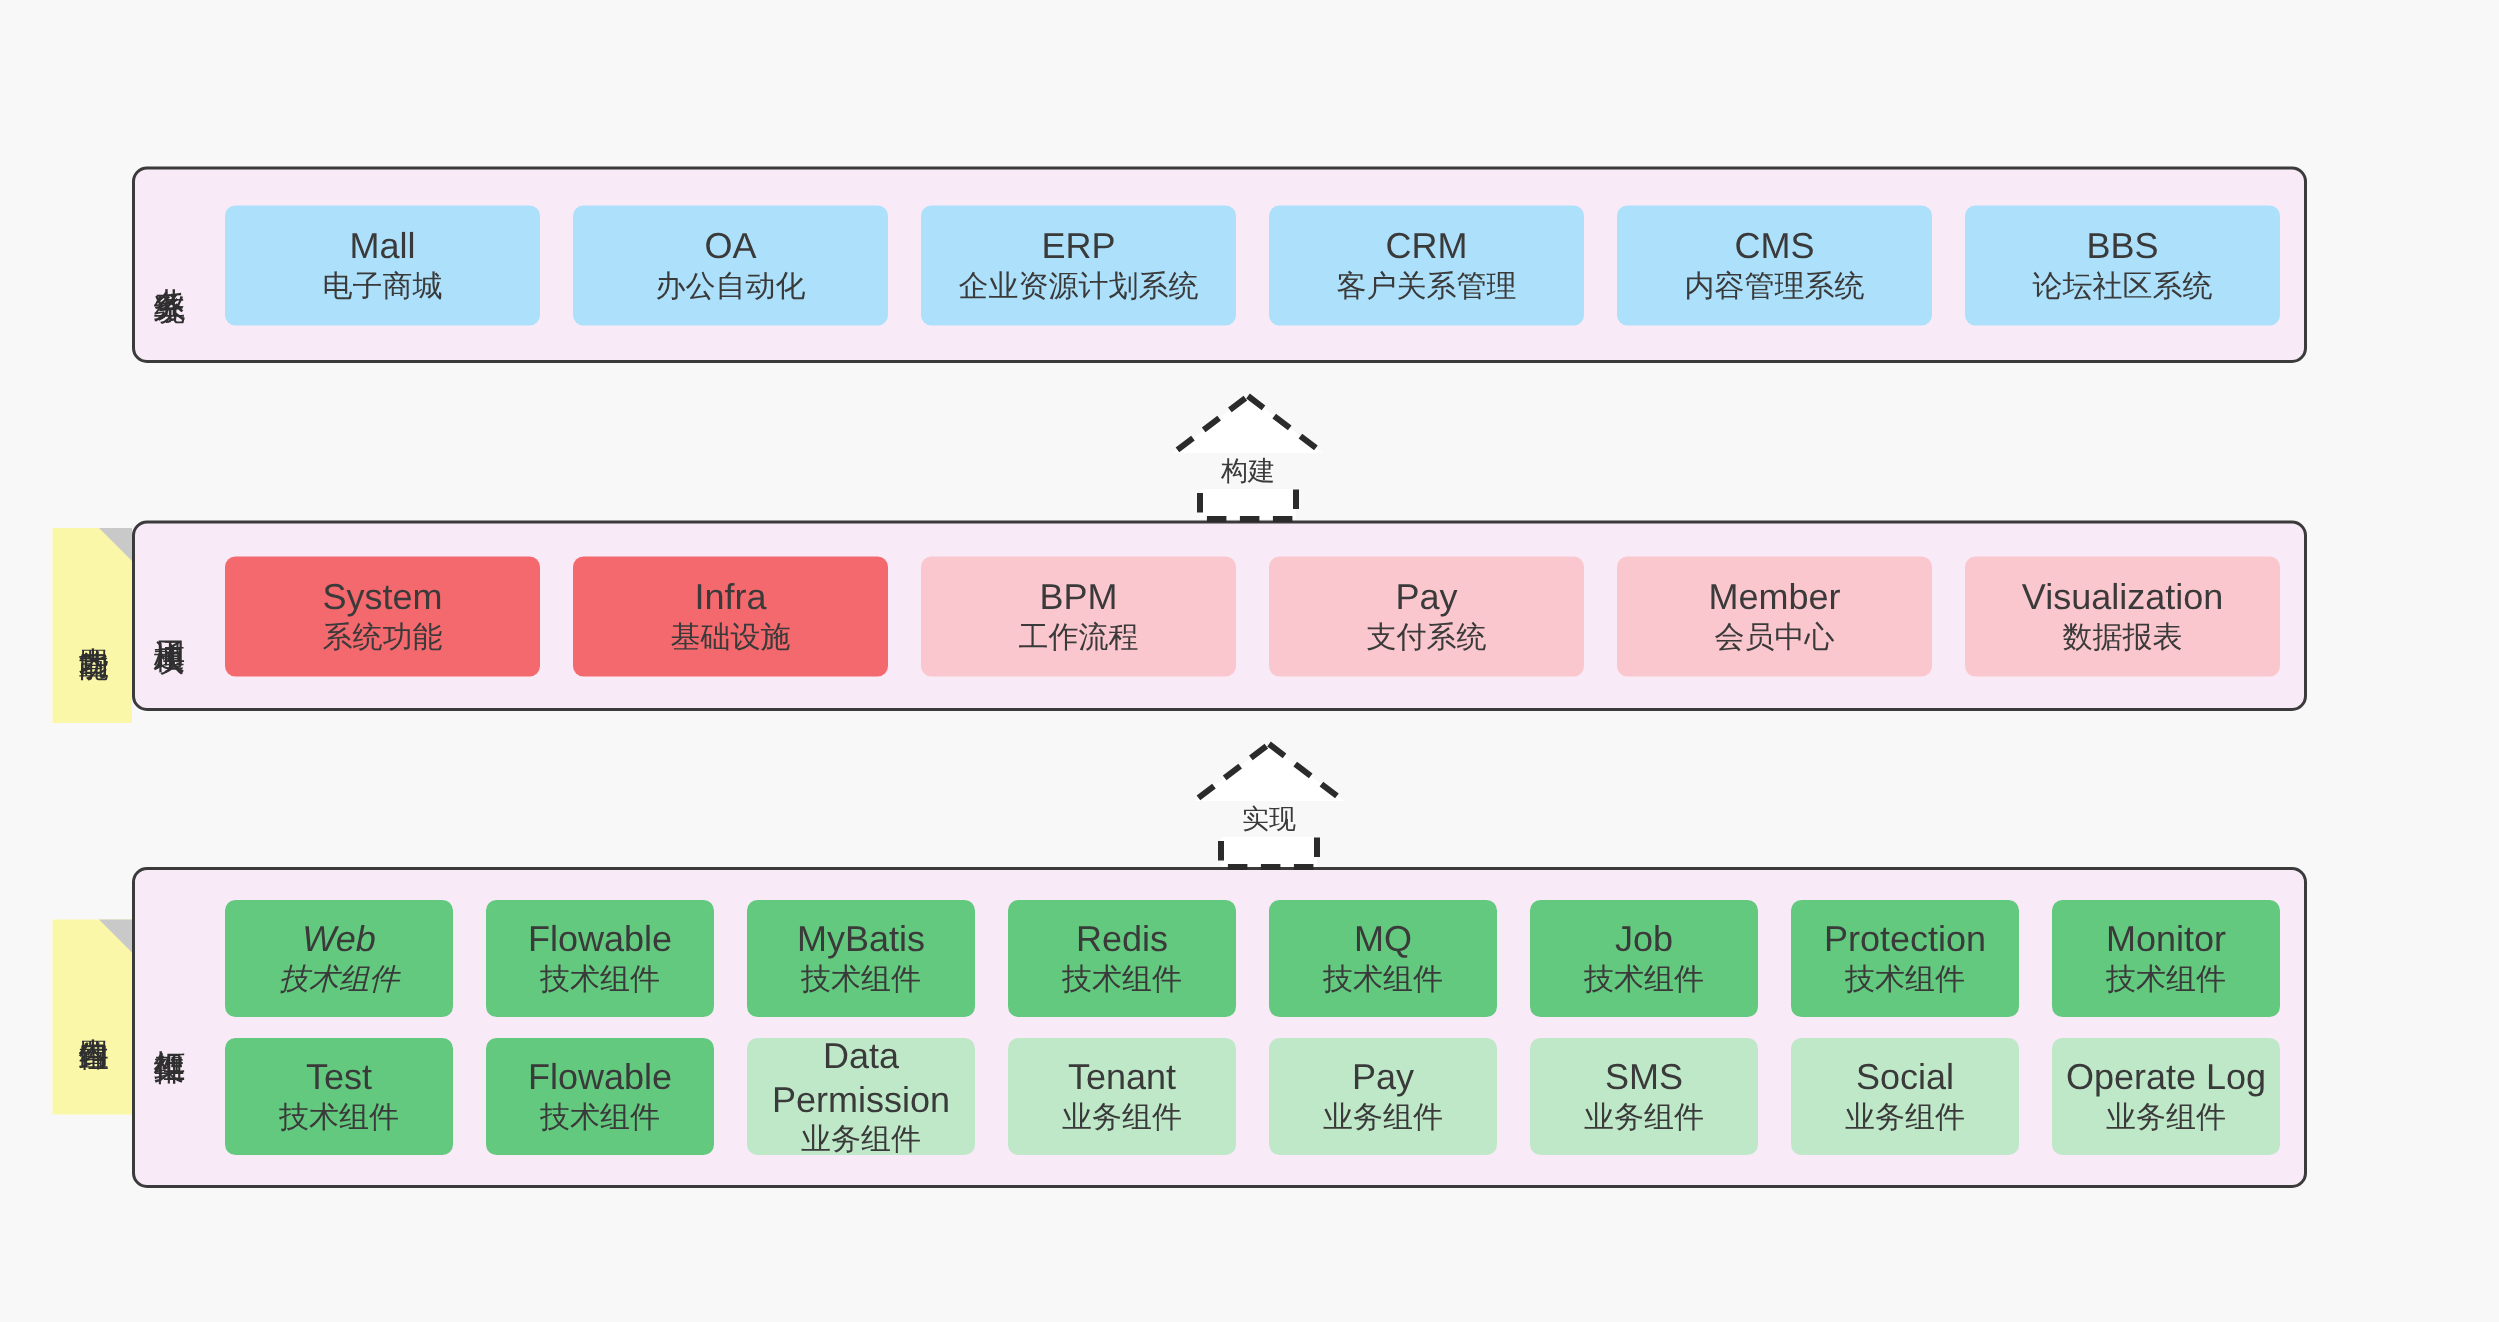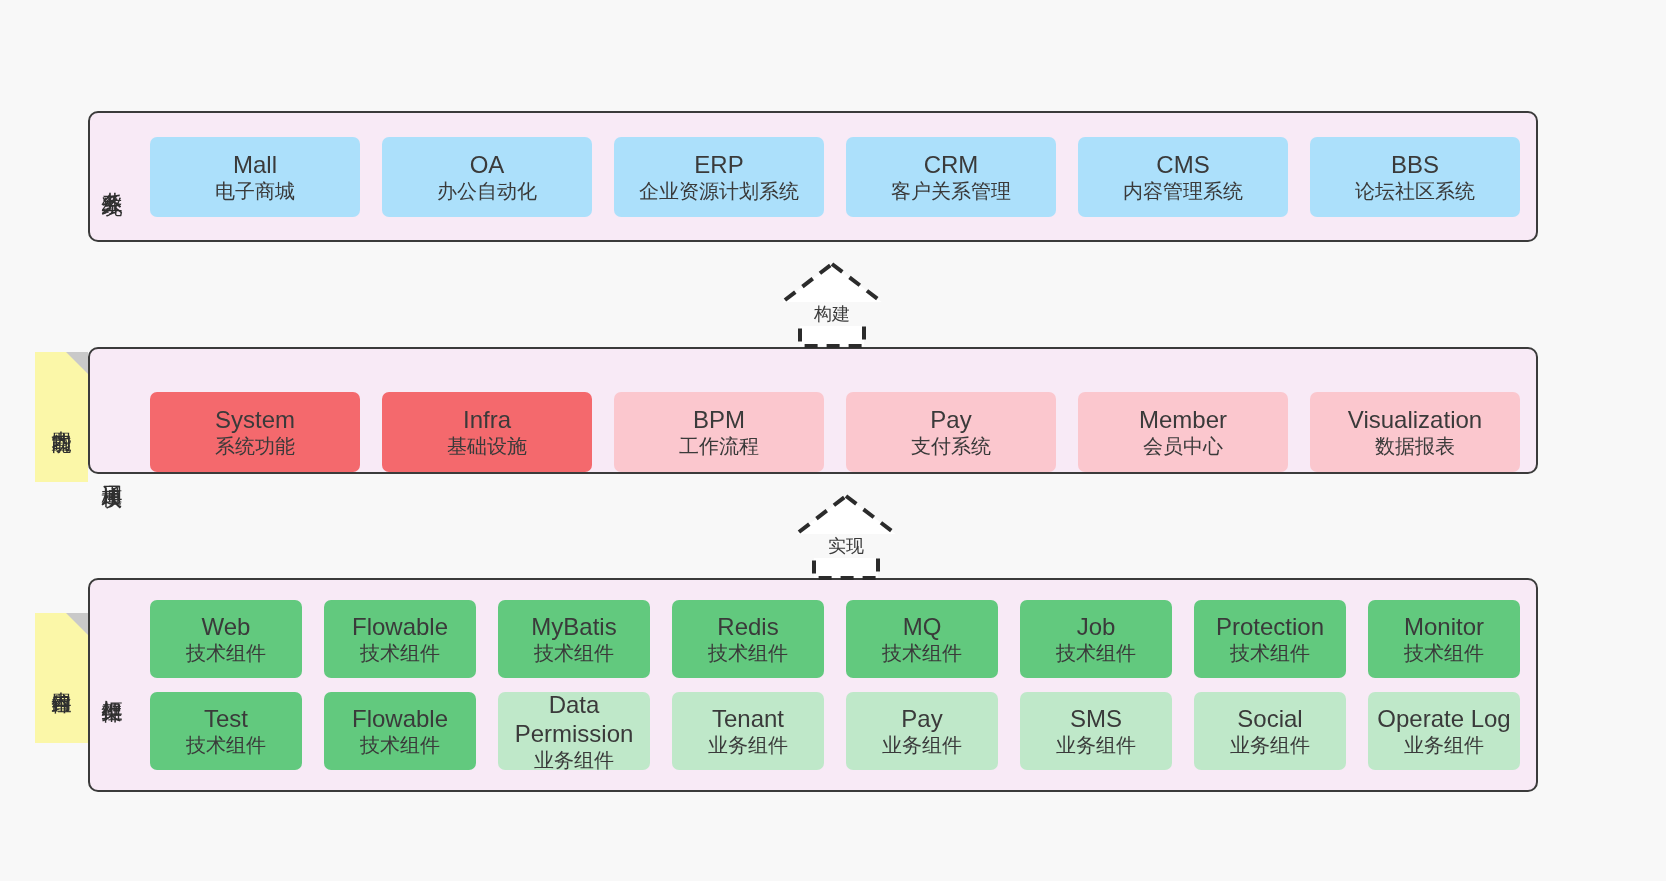--- a/index.html
+++ b/index.html
@@ -176,21 +176,21 @@
       <path d="M 80 6 L 148 58 L 112 58 L 112 88 L 48 88 L 48 58 L 12 58 Z" fill="#ffffff" stroke="#2b2b2b" stroke-width="4" stroke-dasharray="13 9" stroke-linejoin="miter"></path>
     </svg>
     <div class="alabel" style="top:44px;">构建</div>
   </div>
 
   <div class="note" id="note-common" style="left:35px; top:352px; width:53px; height:130px;">
     <span class="fold"></span>
     <span>内置功能</span>
   </div>
 
-  <div class="layer" id="layer-common" style="left:88px; top:347px; width:1450px; height:127px;align-items:flex-end;">
+  <div class="layer" id="layer-common" style="left:88px; top:347px; width:1450px; height:127px;">
     <div class="layer-title">通用模块</div>
     <div class="layer-body">
       <div class="row" id="common-row">
           <div class="card c-red" style="height: 80px;">
             <div class="t1">System</div>
             <div class="t2">系统功能</div>
           </div>
           <div class="card c-red" style="height: 80px;">
             <div class="t1">Infra</div>
             <div class="t2">基础设施</div>
@@ -224,21 +224,21 @@
 
   <div class="note" id="note-framework" style="left:35px; top:613px; width:53px; height:130px;">
     <span class="fold"></span>
     <span>内置组件</span>
   </div>
 
   <div class="layer" id="layer-framework" style="left:88px; top:578px; width:1450px; height:214px;">
     <div class="layer-title">框架组件</div>
     <div class="layer-body">
       <div class="row" id="framework-row1">
-          <div class="card c-green" style="height: 78px;">
+          <div class="card c-green" style="height: 78px; font-style: italic;">
             <div class="t1">Web</div>
             <div class="t2">技术组件</div>
           </div>
           <div class="card c-green" style="height: 78px;">
             <div class="t1">Flowable</div>
             <div class="t2">技术组件</div>
           </div>
           <div class="card c-green" style="height: 78px;">
             <div class="t1">MyBatis</div>
             <div class="t2">技术组件</div>

